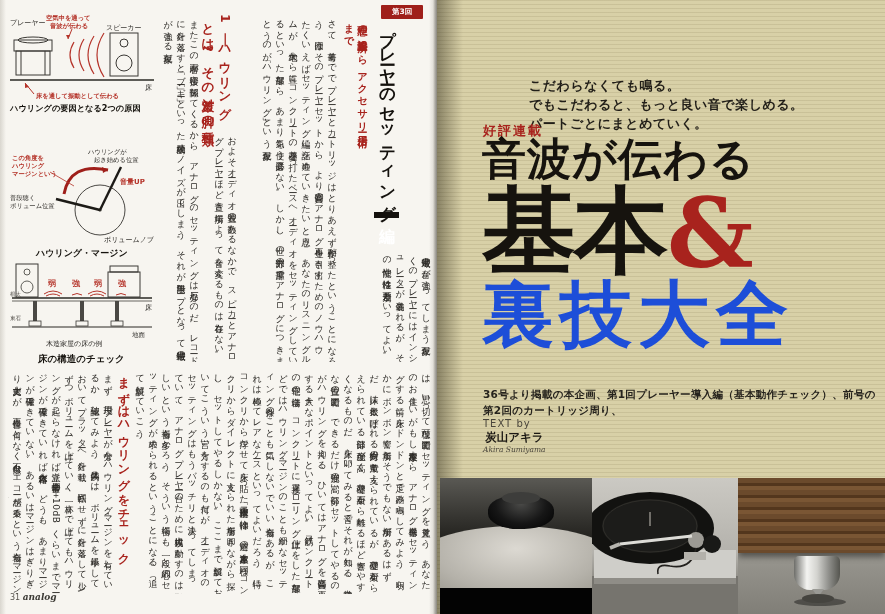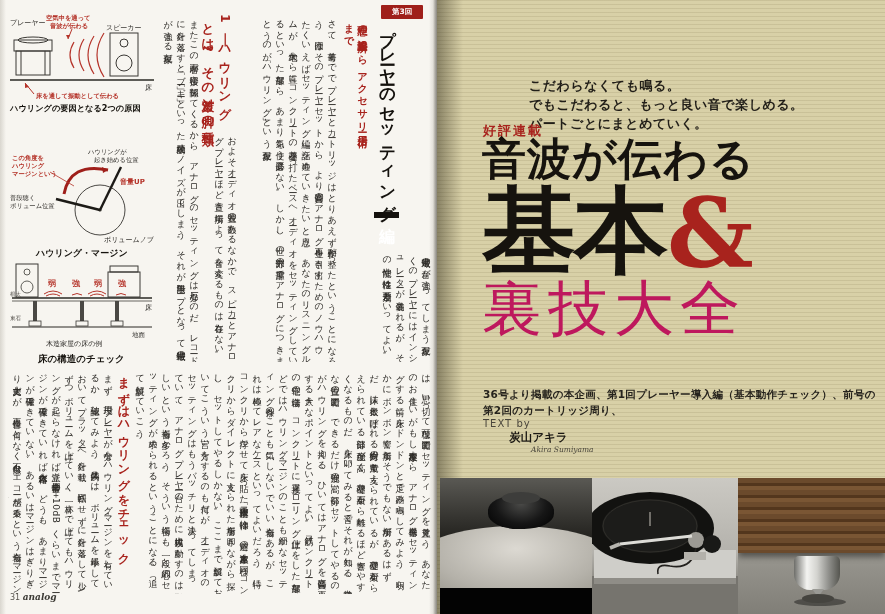--- a/index.html
+++ b/index.html
@@ -31,27 +31,27 @@
   .page-right .texture{position:absolute;inset:0;
     background:repeating-linear-gradient(180deg,rgba(110,100,60,.14) 0 1px,rgba(0,0,0,0) 1px 4px);}
   .page-right::before{content:"";position:absolute;left:0;top:0;width:26px;height:100%;z-index:3;
     background:linear-gradient(90deg,rgba(40,35,20,.45),rgba(0,0,0,0));}
   .intro-lines{font-size:13px;font-weight:bold;line-height:19px;color:#211e18;letter-spacing:.5px;}
   .kicker{font-size:13px;font-weight:bold;color:#a8231d;letter-spacing:2px;}
   .h-top{font-size:44px;font-weight:bold;color:#16130e;letter-spacing:1px;line-height:1;}
   .h-mid{font-size:94px;font-weight:bold;color:#16130e;letter-spacing:-2px;line-height:1;}
   .h-amp{font-size:96px;font-weight:bold;color:#a8231d;line-height:1;
     font-family:"DejaVu Serif","Liberation Serif",serif;}
-  .h-bottom{font-size:60px;font-weight:normal;color:#be185d;letter-spacing:6px;line-height:1;}
+  .h-bottom{font-size:72px;font-weight:bold;color:#1d4ed8;letter-spacing:6px;line-height:1;}
   .side-note{font-size:12.5px;font-weight:bold;color:#a8231d;line-height:16px;letter-spacing:.5px;}
   .lead{font-size:10.5px;font-weight:bold;color:#26231d;line-height:16px;letter-spacing:.3px;}
   .byline-label{font-size:10px;color:#4a463c;letter-spacing:1px;}
   .byline-name{font-size:11.5px;font-weight:bold;color:#1c1914;margin-top:1px;text-align:center;}
   .byline-romaji{font-size:7.5px;font-style:italic;color:#4a463c;
-    font-family:"DejaVu Serif","Liberation Serif",serif;margin-left:48px;}
+    font-family:"DejaVu Serif","Liberation Serif",serif;}
   
   .photo-row{position:absolute;left:3px;top:478px;width:445px;height:136px;z-index:4;}
   .photo{position:absolute;top:0;height:136px;overflow:hidden;}
   .p1{left:0;width:152px;background:linear-gradient(180deg,#5a5954 0%,#34332f 30%,#171613 55%,#060605 100%);}
   .p1 .platter{position:absolute;left:-30px;top:48px;width:212px;height:76px;border-radius:50%;
     background:radial-gradient(ellipse at 50% 30%,#dcd9d2 0%,#b5b2aa 55%,#8c897f 100%);}
   .p1 .platter-rim{position:absolute;left:-30px;top:78px;width:212px;height:70px;border-radius:50%;background:#6f6c64;z-index:-1;}
   .p1 .clamp{position:absolute;left:48px;top:17px;width:66px;height:34px;border-radius:45%;
     background:radial-gradient(ellipse at 50% 25%,#4a4a48 0%,#161616 55%,#000 100%);}
   .p1 .clamp-top{position:absolute;left:62px;top:14px;width:38px;height:12px;border-radius:50%;background:#3d3d3b;}

